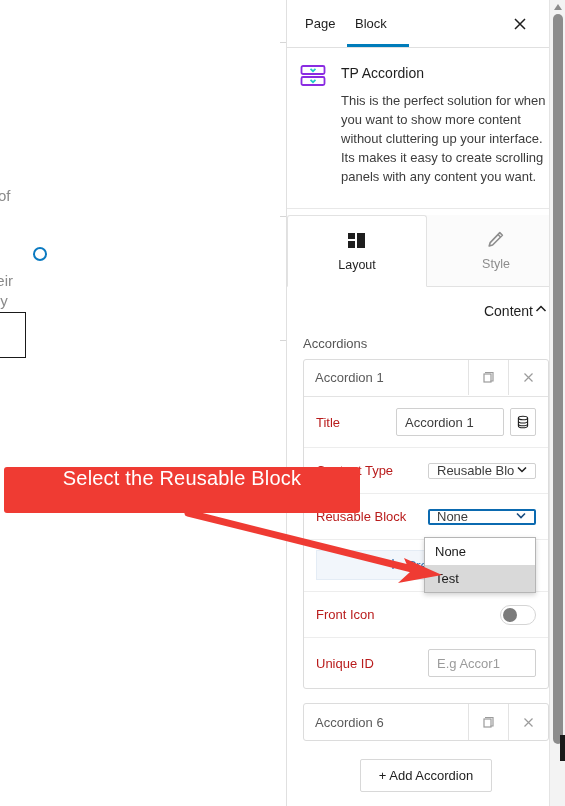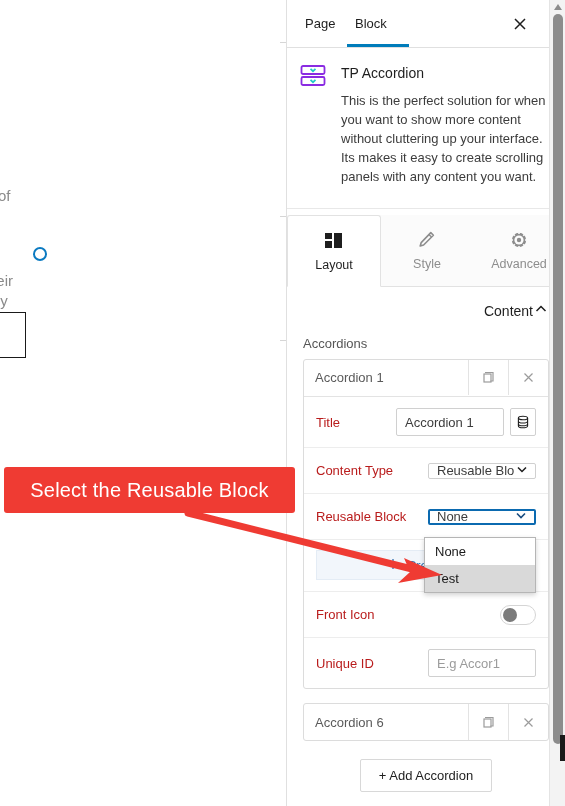--- a/index.html
+++ b/index.html
@@ -380,25 +380,25 @@
     position: absolute;
     right: 0; top: 735px;
     width: 5px; height: 26px;
     background: #1a1a1a;
   }
 
   
   .callout {
     position: absolute;
     left: 4px; top: 467px;
-    width: 291px; height: 46px;
+    width: 356px; height: 46px;
     background: #ef3b33;
     border-radius: 3px;
     display: flex;
-    align-items: center;
+    align-items: flex-start;
     justify-content: center;
     z-index: 80;
   }
   .callout span {
     color: #ffffff;
     font-size: 20px;
     letter-spacing: 0.2px;
     font-family: "Liberation Sans", sans-serif;
   }
   .arrow-svg {
@@ -464,42 +464,20 @@
       </button>
       <button class="inner-tab">
         <span class="ico">
           <svg width="20" height="20" viewBox="0 0 20 20">
             <path d="M13.8 2.6 L16.4 5.2 L6.6 15 L3.2 16 L4.2 12.6 Z" fill="none" stroke="#8d8d8d" stroke-width="1.6" stroke-linejoin="round"></path>
             <path d="M11.9 4.5 L14.5 7.1" stroke="#8d8d8d" stroke-width="1.4"></path>
           </svg>
         </span>
         <span>Style</span>
       </button>
-      <button class="inner-tab">
-        <span class="ico">
-          <svg width="20" height="20" viewBox="0 0 20 20">
-            <g fill="#8d8d8d">
-              <circle cx="10" cy="10" r="7.2"></circle>
-            </g>
-            <circle cx="10" cy="10" r="4.6" fill="#fbfbfb"></circle>
-            <circle cx="10" cy="10" r="2.2" fill="#8d8d8d"></circle>
-            <g stroke="#fbfbfb" stroke-width="1.6">
-              <path d="M10 1.2 V4"></path>
-                <path d="M10 16 V18.8"></path>
-              <path d="M1.2 10 H4"></path>
-                <path d="M16 10 H18.8"></path>
-              <path d="M3.8 3.8 L5.8 5.8"></path>
-                <path d="M14.2 14.2 L16.2 16.2"></path>
-              <path d="M16.2 3.8 L14.2 5.8"></path>
-                <path d="M5.8 14.2 L3.8 16.2"></path>
-            </g>
-          </svg>
-        </span>
-        <span>Advanced</span>
-      </button>
     </div>
 
     <div class="section-head">
       <span>Content</span>
       <span>
         <svg width="16" height="16" viewBox="0 0 16 16">
           <path d="M3.5 10 L8 5.5 L12.5 10" fill="none" stroke="#1e1e1e" stroke-width="1.5"></path>
         </svg>
       </span>
     </div>

